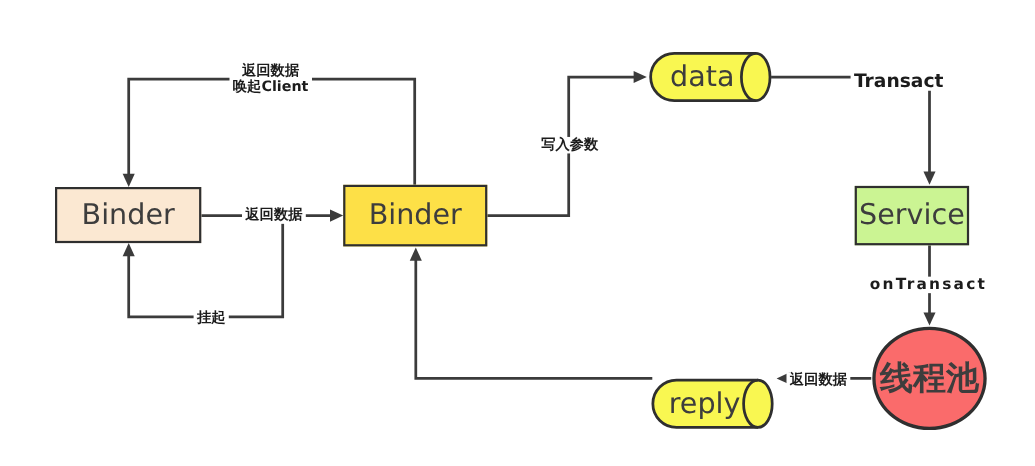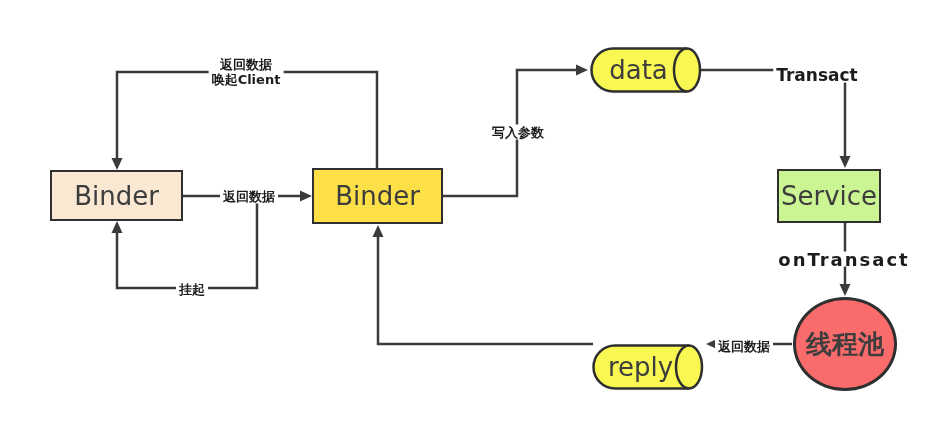--- a/index.html
+++ b/index.html
@@ -14,37 +14,37 @@
   .edges{position:absolute;left:0;top:0;width:941px;height:424px;}
   .edges polyline,.edges line{fill:none;stroke:var(--line);stroke-width:2.5;}
   .edges .arrow{fill:var(--line);stroke:none;}
   .node{position:absolute;display:flex;align-items:center;justify-content:center;
         box-sizing:border-box;color:var(--node-text);font-size:26px;}
   .rect{border:2.5px solid var(--border);}
   .node-client{left:50px;top:170px;width:133px;height:51px;background:#FBE8D2;}
   .node-binder{left:312px;top:168px;width:131px;height:56px;background:#fde047;}
   .node-service{left:777px;top:169px;width:104px;height:54px;background:#CBF493;}
   .node-thread-pool{left:793px;top:297px;width:104px;height:94px;background:#FA6B6B;
-        border:3px solid var(--border);border-radius:50%;font-weight:bold;font-size:26px;}
+        border:3px solid var(--border);border-radius:50%;font-weight:bold;font-size:30px;}
   .stored{position:absolute;width:112px;height:46px;}
   .stored-data{left:590px;top:47px;}
   .stored-reply{left:592px;top:321px;margin-top:23px;}
   .stored svg{position:absolute;left:0;top:0;overflow:visible;}
   .stored .stored-label{position:absolute;left:0;top:0;width:97px;height:46px;
         display:flex;align-items:center;justify-content:center;
         color:var(--node-text);font-size:26px;}
   .chip{position:absolute;transform:translate(-50%,-50%);background:#ffffff;
         color:var(--chip-text);font-weight:bold;font-size:13px;line-height:15px;
         padding:0 3px;white-space:nowrap;text-align:center;}
   .chip-return-data{left:246px;top:72px;}
   .chip-remote-request{left:249px;top:196px;}
   .chip-suspend{left:192px;top:289px;}
   .chip-write-params{left:518px;top:132px;}
   .chip-transact{left:817px;top:75px;font-size:17px;}
-  .chip-on-transact{left:844px;top:259px;font-size:18px;letter-spacing:2px;}
+  .chip-on-transact{left:844px;top:259px;font-size:14px;letter-spacing:2px;}
   .chip-write-result{left:744px;top:346px;}
 </style>
 </head>
 <body>
 
 <div class="stage">
 
   <svg class="edges" viewBox="0 0 941 424">
     <g>
       <polyline points="377,168 377,72 117,72 117,159"></polyline>

